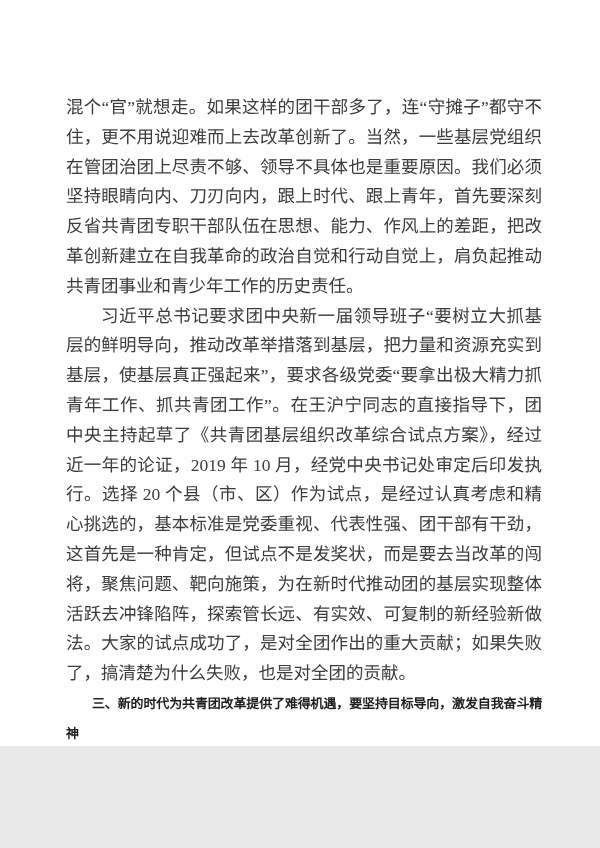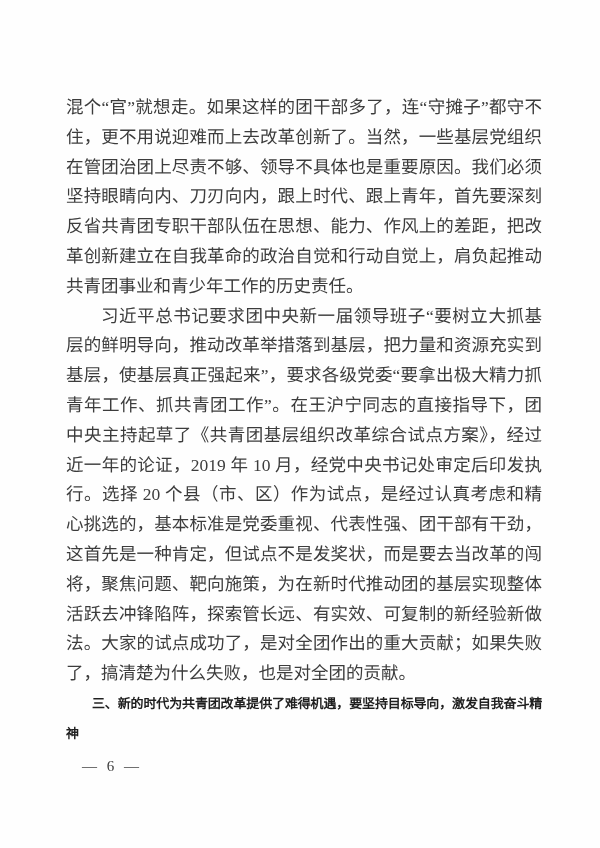--- a/index.html
+++ b/index.html
@@ -3,21 +3,21 @@
 <meta charset="utf-8">
 <style>
   html, body {
     margin: 0;
     padding: 0;
     background: #e8e8e8;
   }
   .page {
     position: relative;
     width: 600px;
-    height: 848px;
+    height: 746px;
     margin: 0 auto;
     background: var(--paper, #fefefe);
     overflow: hidden;
     box-sizing: border-box;
   }
   .text-block {
     position: absolute;
     left: 66px;
     top: 93px;
     width: 476px;

